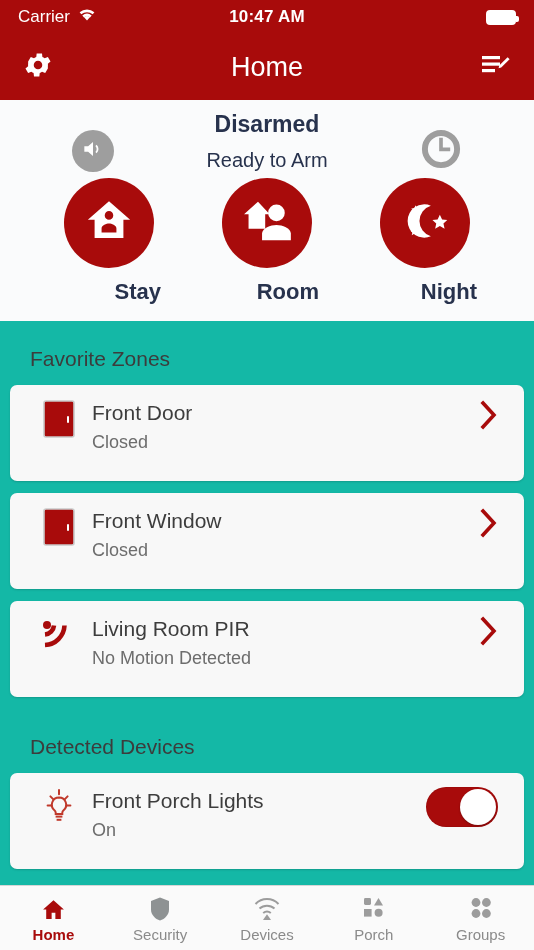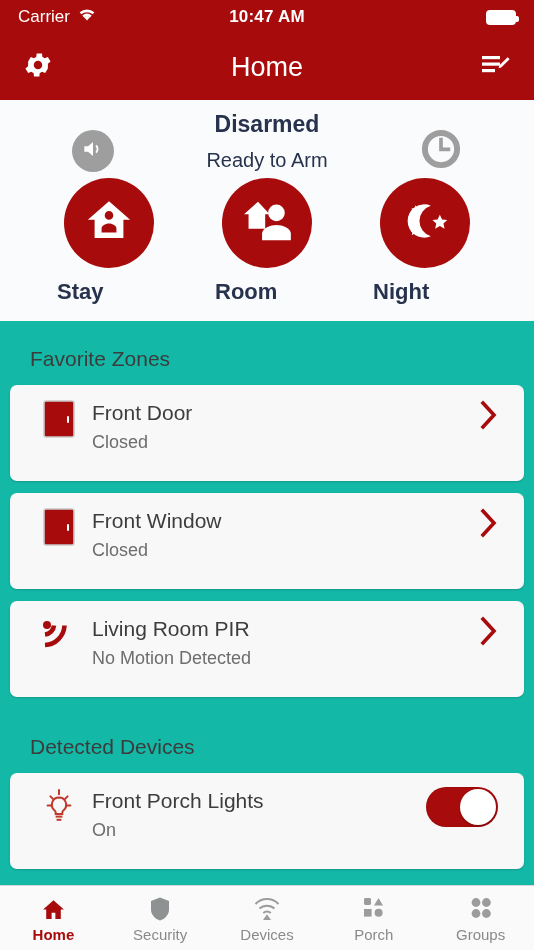--- a/index.html
+++ b/index.html
@@ -50,21 +50,21 @@
   .round-btn {
     width: 42px; height: 42px; border-radius: 50%;
     display: flex; align-items: center; justify-content: center; flex: 0 0 auto;
   }
   .round-btn.mute { background: #9e9e9e; }
   .status-center { text-align: center; padding-top: 3px; }
   .status-main { font-size: 23px; font-weight: 700; color: #27324d; line-height: 1.15; }
   .status-sub { font-size: 20px; font-weight: 400; color: #27324d; margin-top: 12px; }
 
   .mode-row { display: flex; justify-content: center; gap: 54px; margin-top: 6px; }
-  .mode { width: 104px; text-align: left; }
+  .mode { width: 104px; text-align: right; }
   .mode-circle {
     width: 90px; height: 90px; border-radius: 50%; background: #a80b0b;
     margin: 0 auto; display: flex; align-items: center; justify-content: center;
   }
   .mode-label { margin-top: 11px; font-size: 22px; font-weight: 700; color: #27324d; }
 
   
   .content { flex: 1 1 auto; background: #14b8a6; overflow: hidden; padding-bottom: 4px; }
   .section-title {
     font-size: 21px; color: #3c3c3c; padding: 26px 30px 14px;

